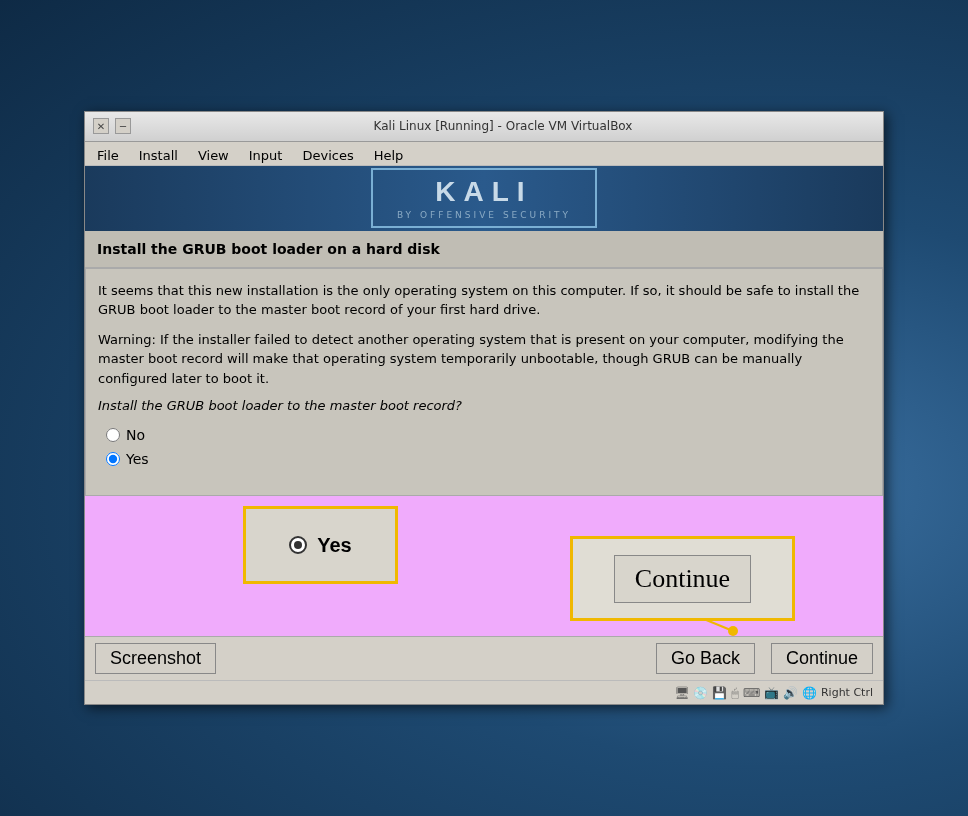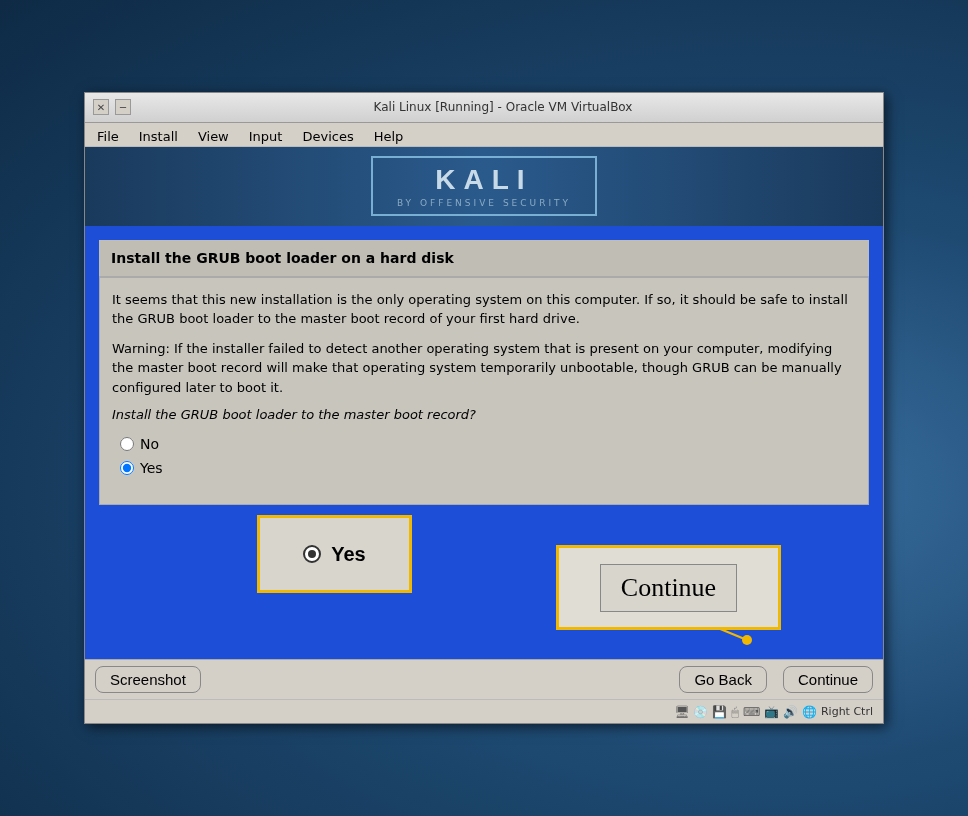--- a/index.html
+++ b/index.html
@@ -86,21 +86,21 @@
     .menu-item {
       padding: 2px 8px;
       font-size: 13px;
       color: #000;
       cursor: pointer;
     }
 
     
     .kali-banner {
       background: linear-gradient(to right, #1a3a5c, #2a5a8c, #1a3a5c);
-      height: 79px;
+      height: 65px;
       display: flex;
       align-items: center;
       justify-content: center;
       padding: 8px;
     }
 
     .kali-logo {
       border: 2px solid #7aafd4;
       padding: 6px 24px;
       color: #e0eaf4;
@@ -117,23 +117,23 @@
 
     .kali-logo-sub {
       font-size: 9px;
       letter-spacing: 3px;
       color: #8aaac4;
       margin-top: 2px;
     }
 
     
     .main-content {
-      background: #1d4ed8;
+      background: #f0abfc;
       flex: 1;
-      padding: 14px;
+      padding: 0;
     }
 
     .section-title {
       background: #c0bdb4;
       padding: 10px 12px;
       font-size: 14px;
       font-weight: bold;
       color: #000;
       border-bottom: 1px solid #aaa;
     }
@@ -287,26 +287,26 @@
     }
 
     .bottom-right {
       display: flex;
       gap: 16px;
       align-items: center;
     }
 
     .btn-toolbar {
       padding: 4px 14px;
-      font-size: 15px;
+      font-size: 18px;
       background: #d4d0c8;
       border: 1px solid #888;
       cursor: pointer;
       color: #000;
-      border-radius: 8px;
+      border-radius: 0;
     }
 
     
     .status-bar {
       background: #d4d0c8;
       display: flex;
       align-items: center;
       justify-content: flex-end;
       padding: 2px 10px;
       border-top: 1px solid #bbb;

